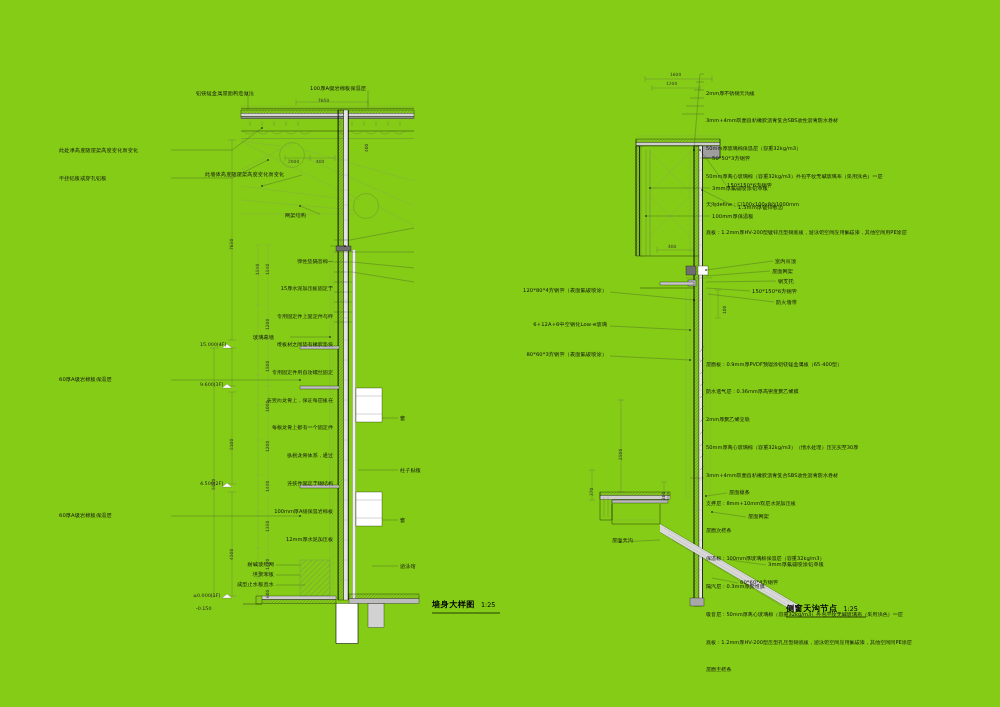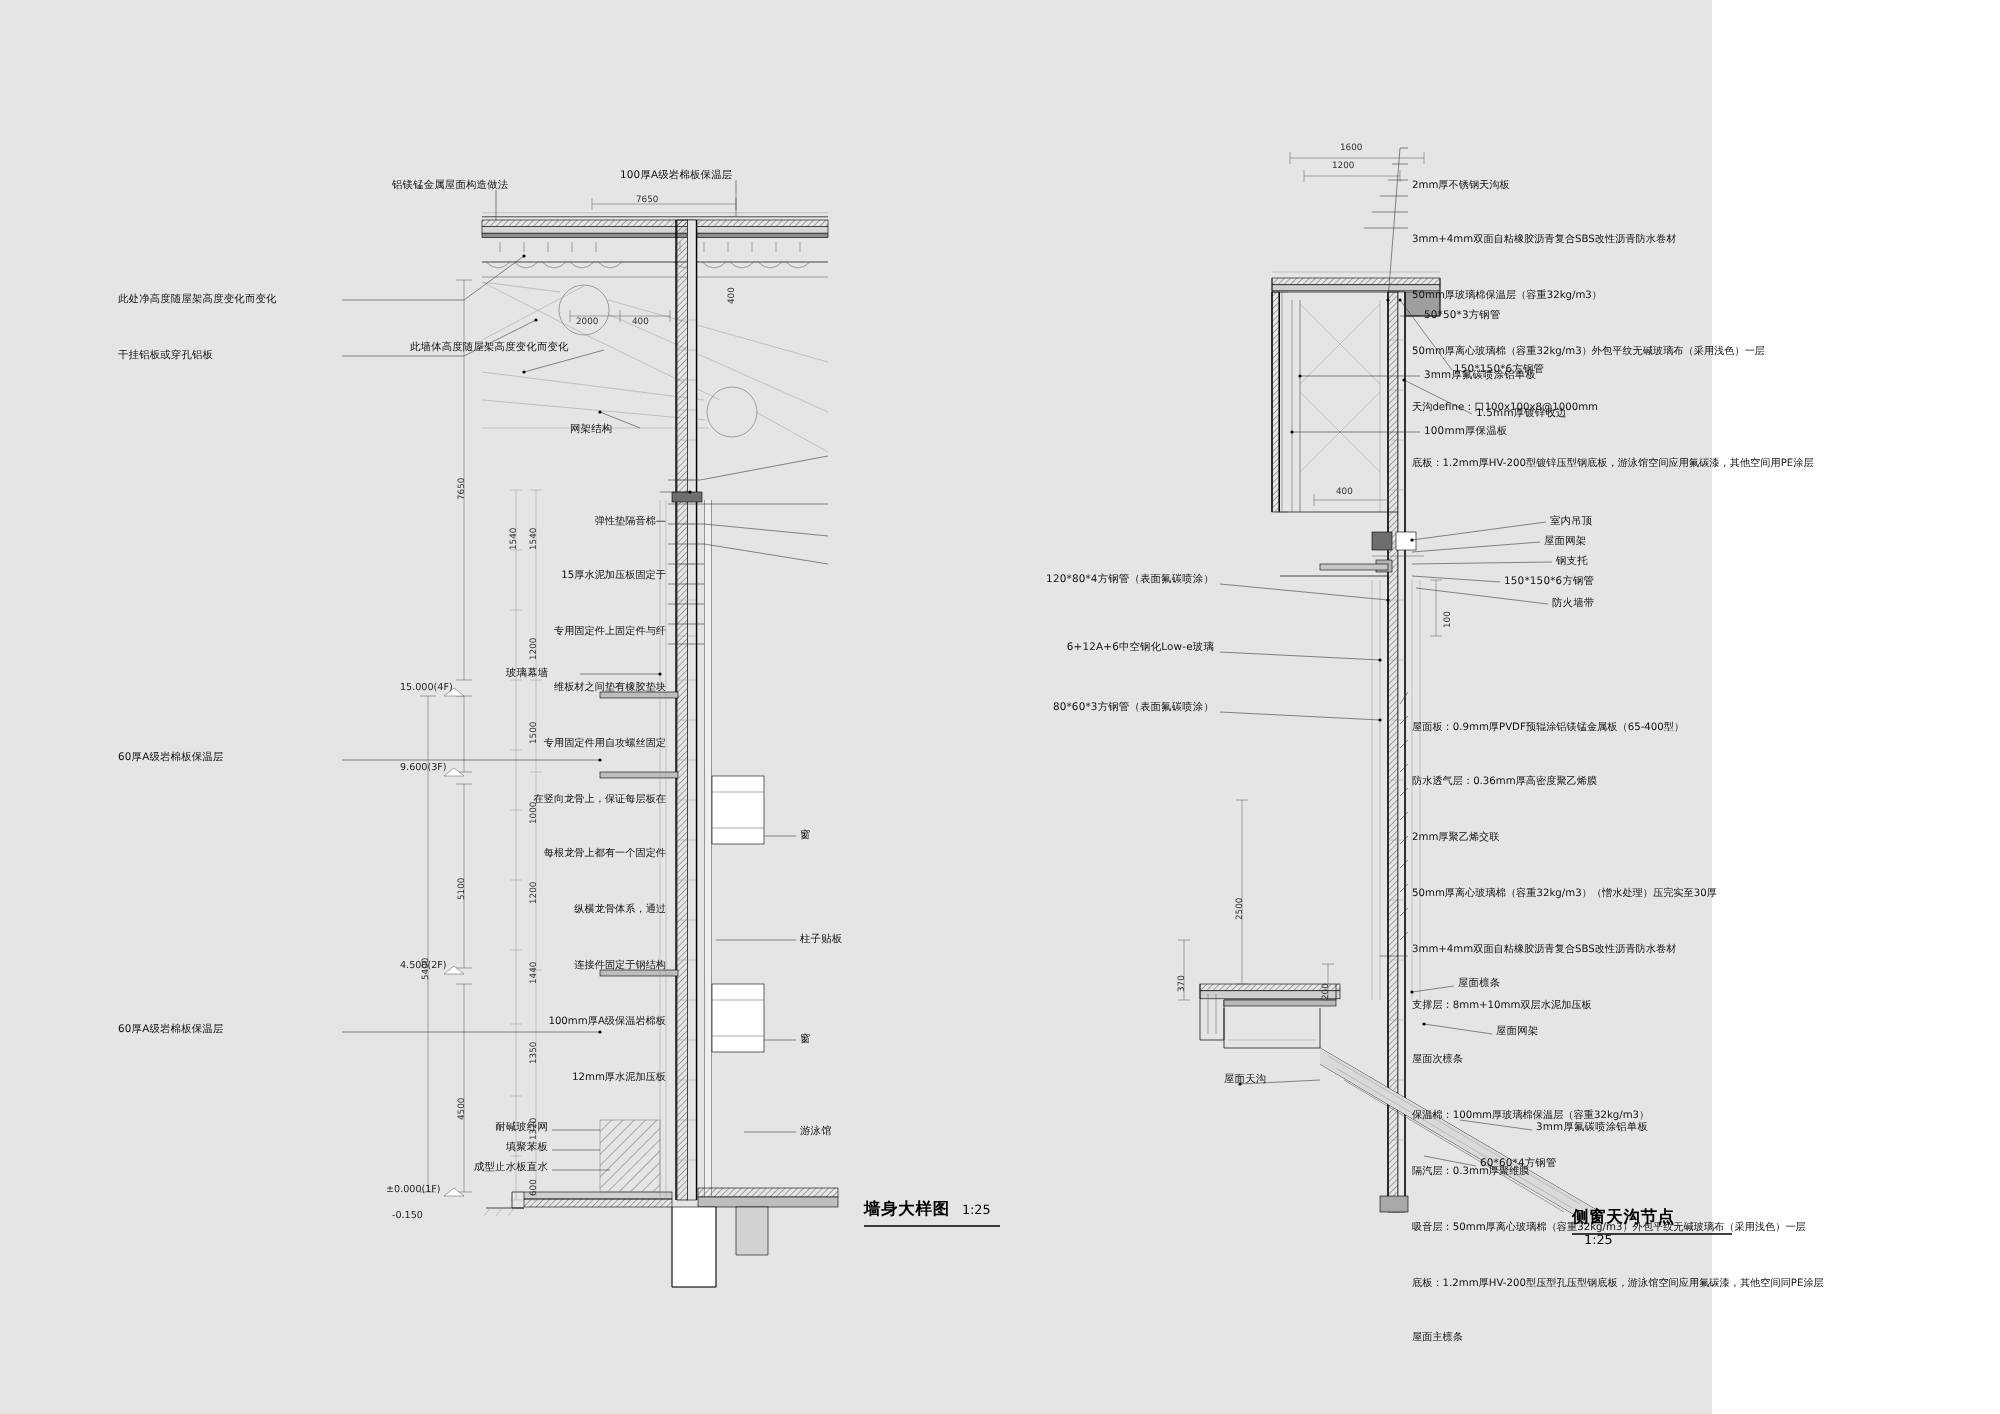--- a/index.html
+++ b/index.html
@@ -1,19 +1,19 @@
 <!DOCTYPE html>
 <html><head>
 <meta charset="utf-8">
 <title>CAD Architectural Detail Drawing</title>
 <style>
   html,body{margin:0;padding:0;background:#ffffff;}
   body{width:1000px;height:707px;overflow:hidden;
        font-family:"DejaVu Sans","Liberation Sans",sans-serif;color:#000;}
-  #sheet{position:relative;width:856px;height:707px;background:#e5e5e5;}
+  #sheet{position:relative;width:1000px;height:707px;background:#84cc16;}
 
   .lbl{position:absolute;font-size:5.2px;line-height:1.55;color:#111;white-space:pre;letter-spacing:0.1px;}
   .lbl.r{text-align:right;}
   .note-stack{position:absolute;font-size:5.1px;line-height:1.82;color:#111;white-space:pre;}
   .note-stack div{position:relative;}
   .title{position:absolute;font-size:8.2px;font-weight:bold;color:#000;letter-spacing:.4px;}
   .title .scale{font-size:6.4px;font-weight:normal;padding-left:6px;letter-spacing:0;}
   .dim{position:absolute;font-size:4.4px;color:#333;white-space:nowrap;}
   .dimv{position:absolute;font-size:4.4px;color:#333;white-space:nowrap;
         transform:rotate(-90deg);transform-origin:0 0;}

